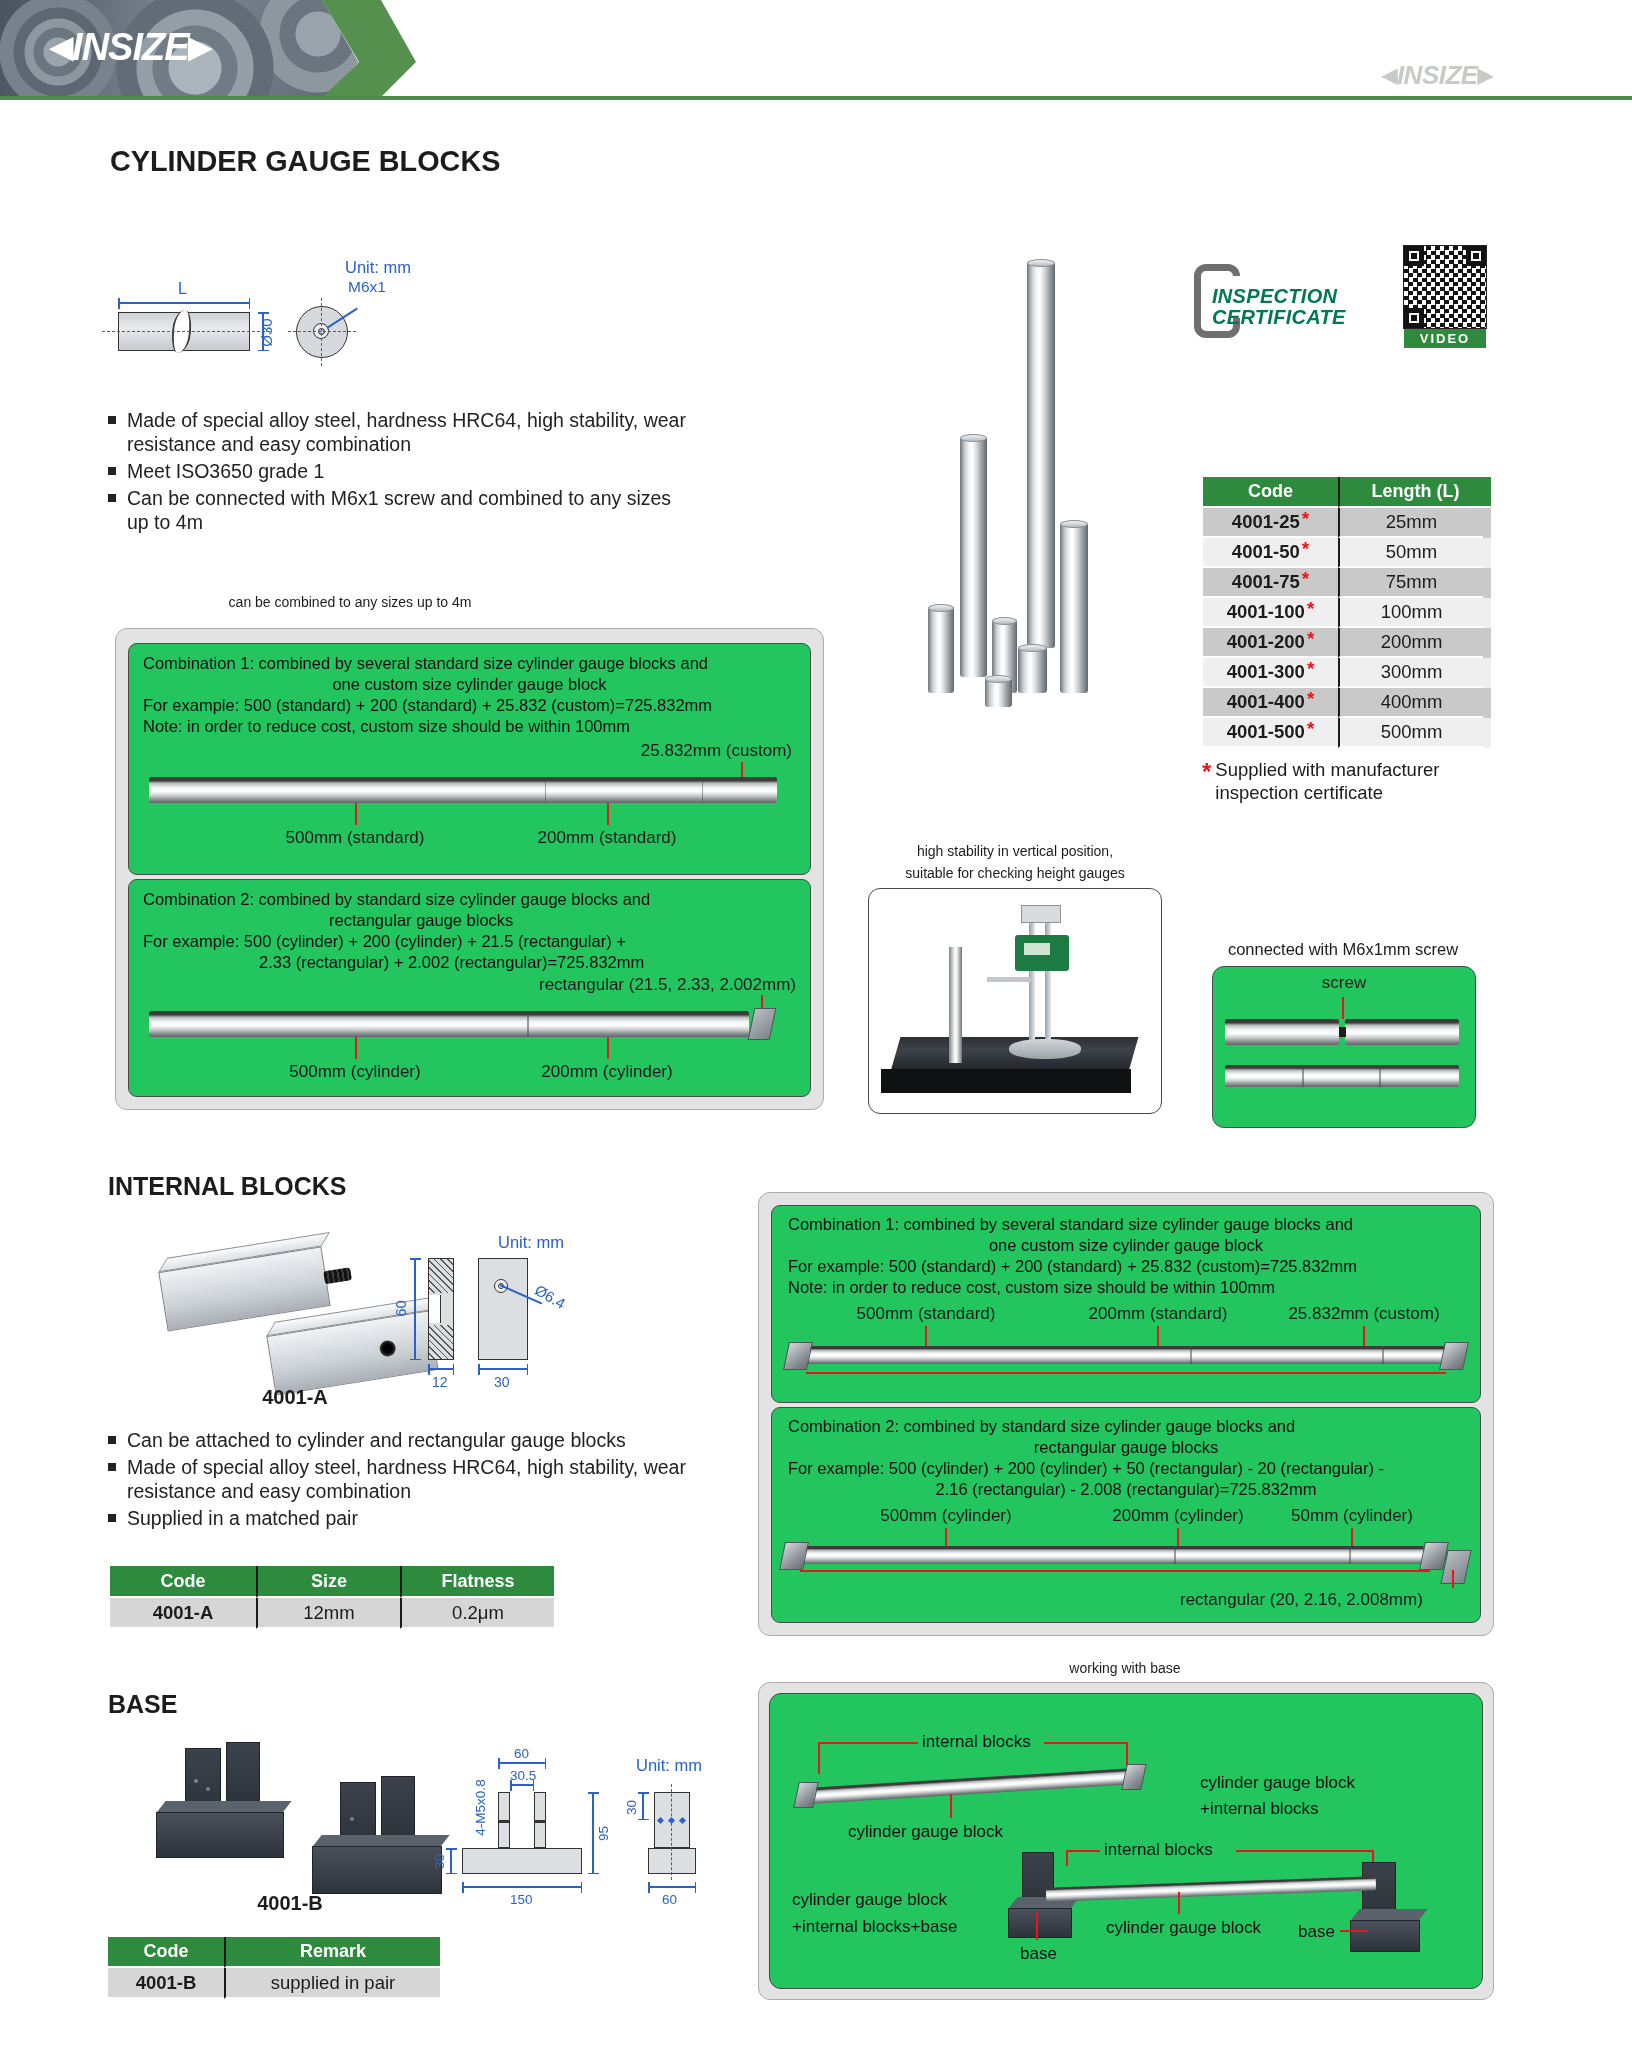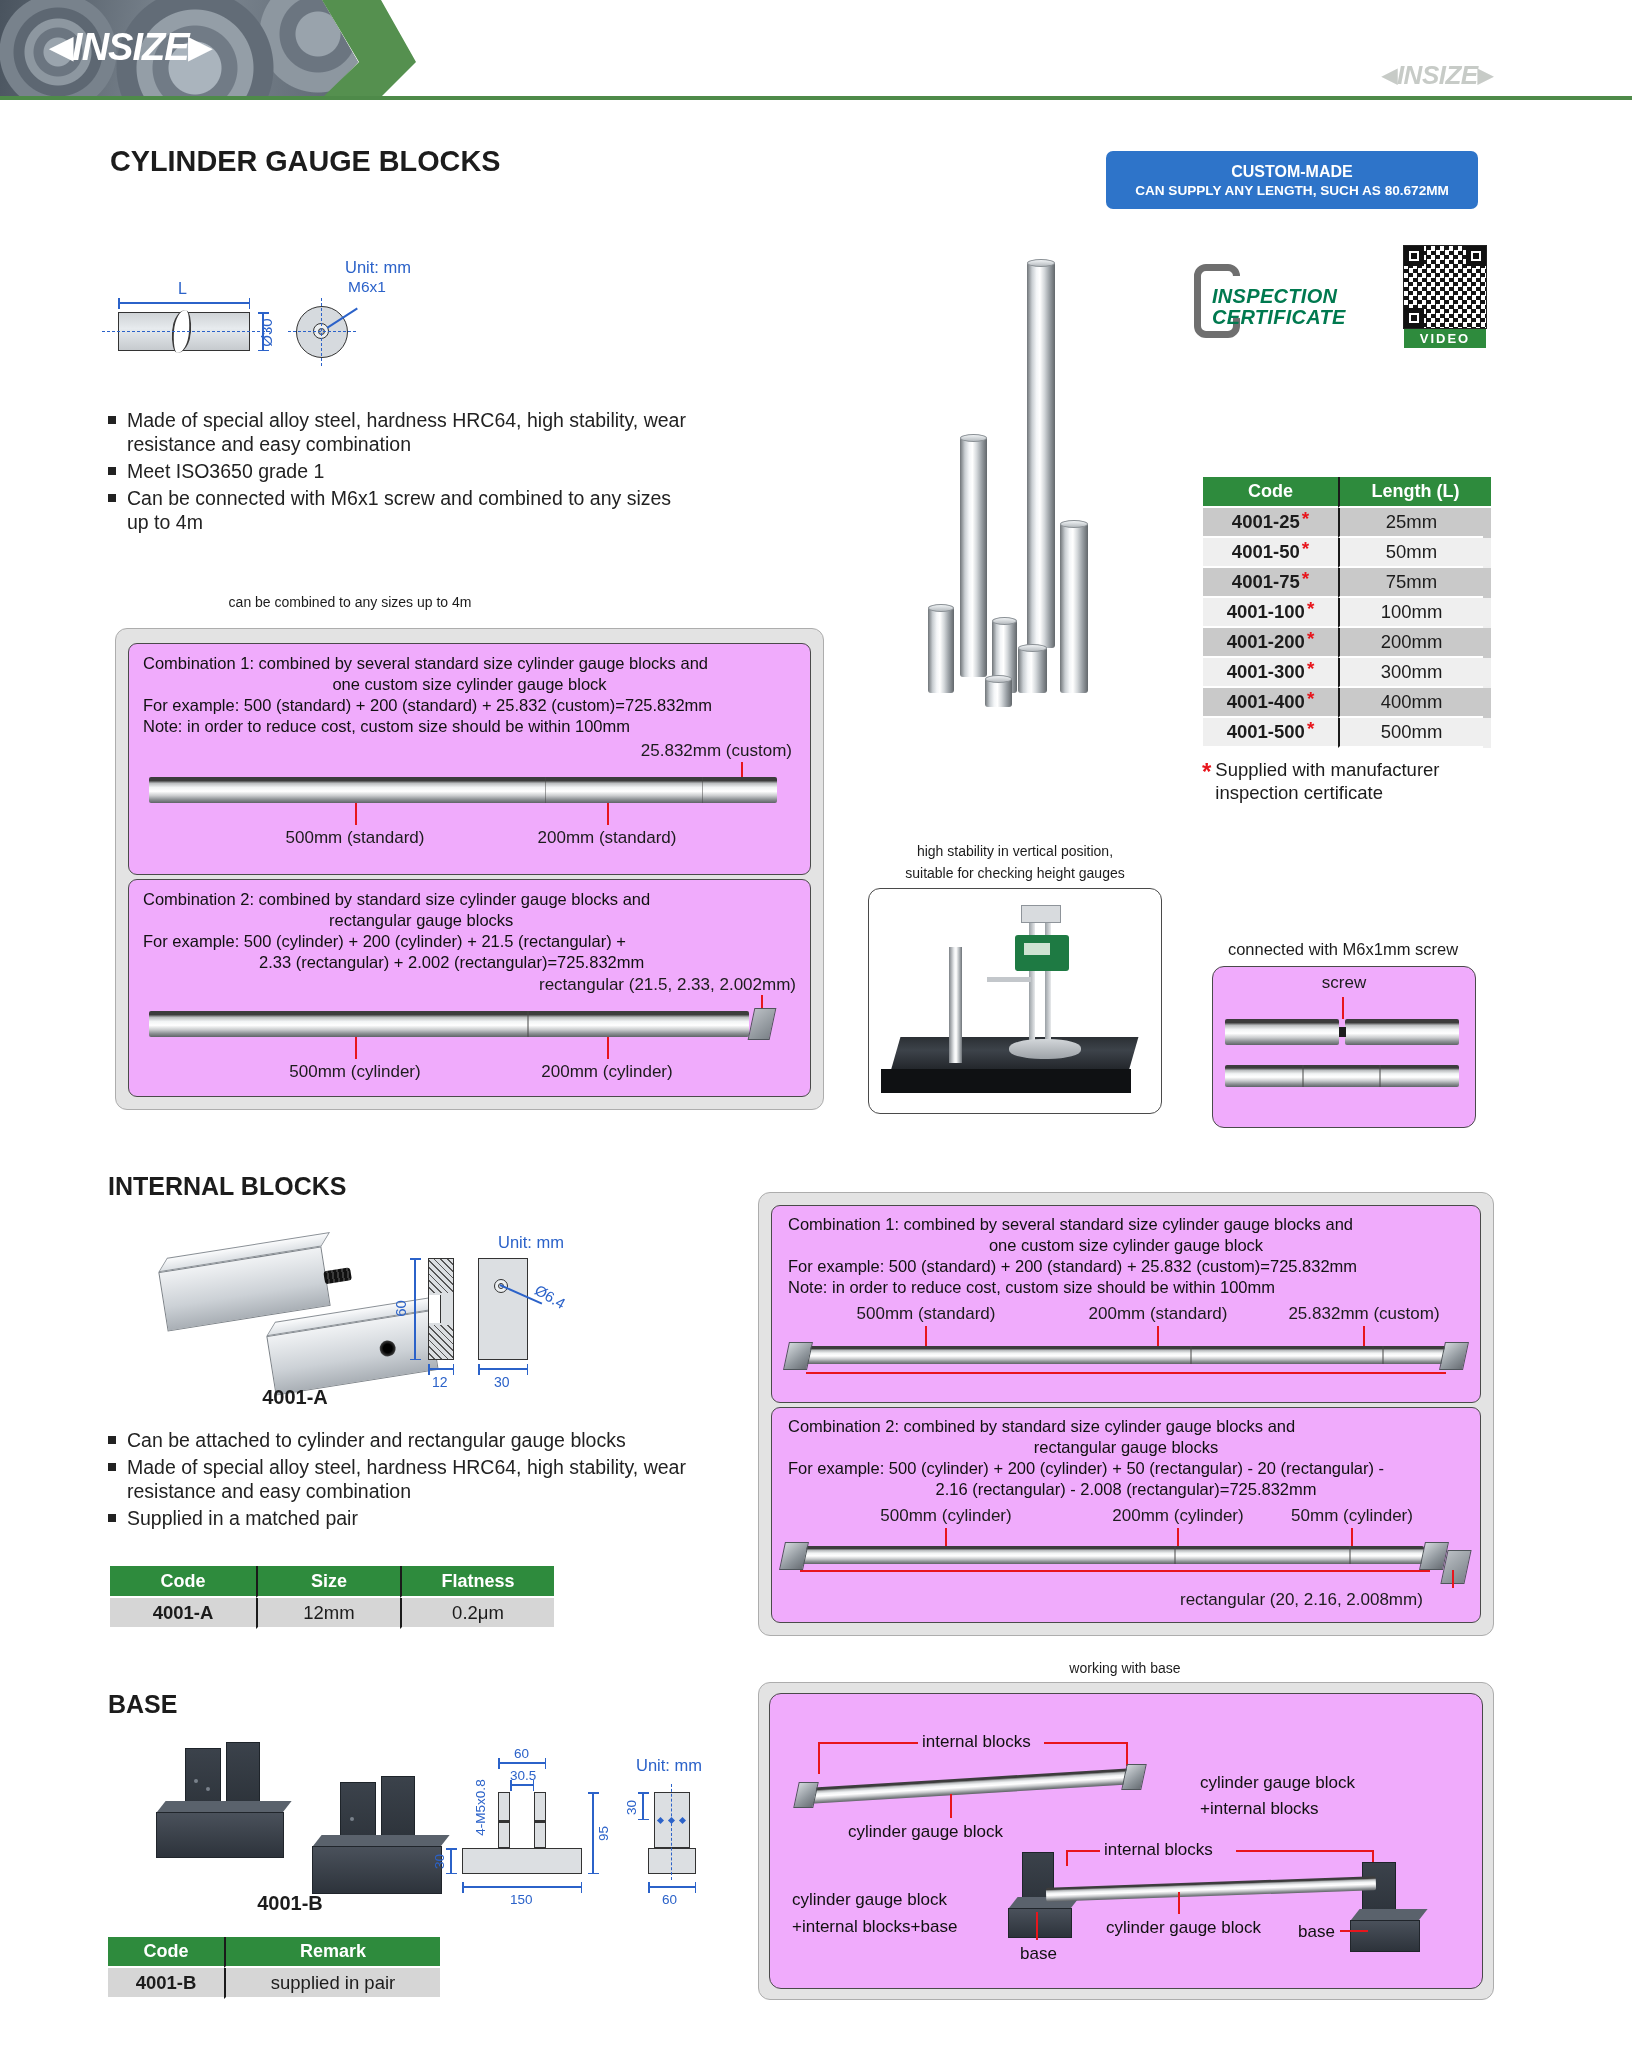--- a/index.html
+++ b/index.html
@@ -51,21 +51,21 @@
   .endview{position:absolute;left:296px;top:306px;width:52px;height:52px;border-radius:50%;background:#d6dade;border:1.5px solid #333;box-sizing:border-box}
   .endview .ring{position:absolute;left:16px;top:16px;width:16px;height:16px;border-radius:50%;border:1.5px solid #333;background:#eceff1;box-sizing:border-box}
   .endview .hole{position:absolute;left:21px;top:21px;width:7px;height:7px;border-radius:50%;border:1.5px solid #333;box-sizing:border-box;background:#c2c6ca}
   .leader{position:absolute;height:1.5px;background:#2b62c9;transform-origin:left center}
   
   .feat{position:absolute;display:flex;flex-direction:column;gap:3px}
   .feat .fi{display:flex;gap:11px;font-size:19.5px;line-height:24px;color:#222}
   .feat .sq{flex:0 0 auto;width:8px;height:8px;background:#222;margin-top:8px}
   
   .graybox{position:absolute;background:#e3e3e3;border:1px solid #adadad;border-radius:12px}
-  .whitebox{position:absolute;background:#f0abfc;border:1.6px solid #4a4a4a;border-radius:9px}
+  .whitebox{position:absolute;background:#22c55e;border:1.6px solid #4a4a4a;border-radius:9px}
   .cap{position:absolute;font-size:14px;color:#1c1c1c;text-align:center}
   .combo-l{position:absolute;font-size:16.5px;line-height:21.5px;white-space:nowrap;color:#111}
   .seg{position:absolute;font-size:17px;text-align:center;white-space:nowrap}
   .rod{position:absolute;background:linear-gradient(180deg,#3c3c3c 0 14%,#b9bcbe 24%,#f2f4f5 40%,#fff 55%,#caccce 72%,#8f9396 86%,#5f6367);border-radius:2px}
   .jl{position:absolute;top:0;bottom:0;width:1.5px;background:rgba(70,70,70,.5)}
   .rtick{position:absolute;width:2px;background:#e8151c}
   .rline{position:absolute;height:1.8px;background:#e8151c}
   .wedge{position:absolute;background:linear-gradient(135deg,#d2d7db,#8e959b 60%,#686e74);border:1px solid #4f555a;transform:skewX(-12deg);box-sizing:border-box}
   .rect-cap{position:absolute;background:linear-gradient(135deg,#b9bec3,#7c8389);border:1px solid #4f555a;transform:skewX(-12deg);box-sizing:border-box}
   
@@ -105,24 +105,20 @@
 <div class="page">
 
   <div class="hdr-photo">
     <div class="hdr-logo"><span class="ar">◀</span><span>INSIZE</span><span class="ar">▶</span></div>
   </div>
   <div class="hdr-chev"></div>
   <div class="hdr-line"></div>
   <div class="hdr-watermark"><span class="ar">◀</span><span>INSIZE</span><span class="ar">▶</span></div>
 
   <div class="page-title">CYLINDER GAUGE BLOCKS</div>
-  <div class="banner">
-    <div class="b1">CUSTOM-MADE</div>
-    <div class="b2">CAN SUPPLY ANY LENGTH, SUCH AS 80.672MM</div>
-  </div>
 
   <div class="cert-bracket"></div>
   <div class="cert-cover"></div>
   <div class="cert-text">
     <div>INSPECTION</div>
     <div>CERTIFICATE</div>
   </div>
   <div class="qr">
     <div class="fm" style="left:0;top:0"></div>
     <div class="fm" style="right:0;top:0"></div>

